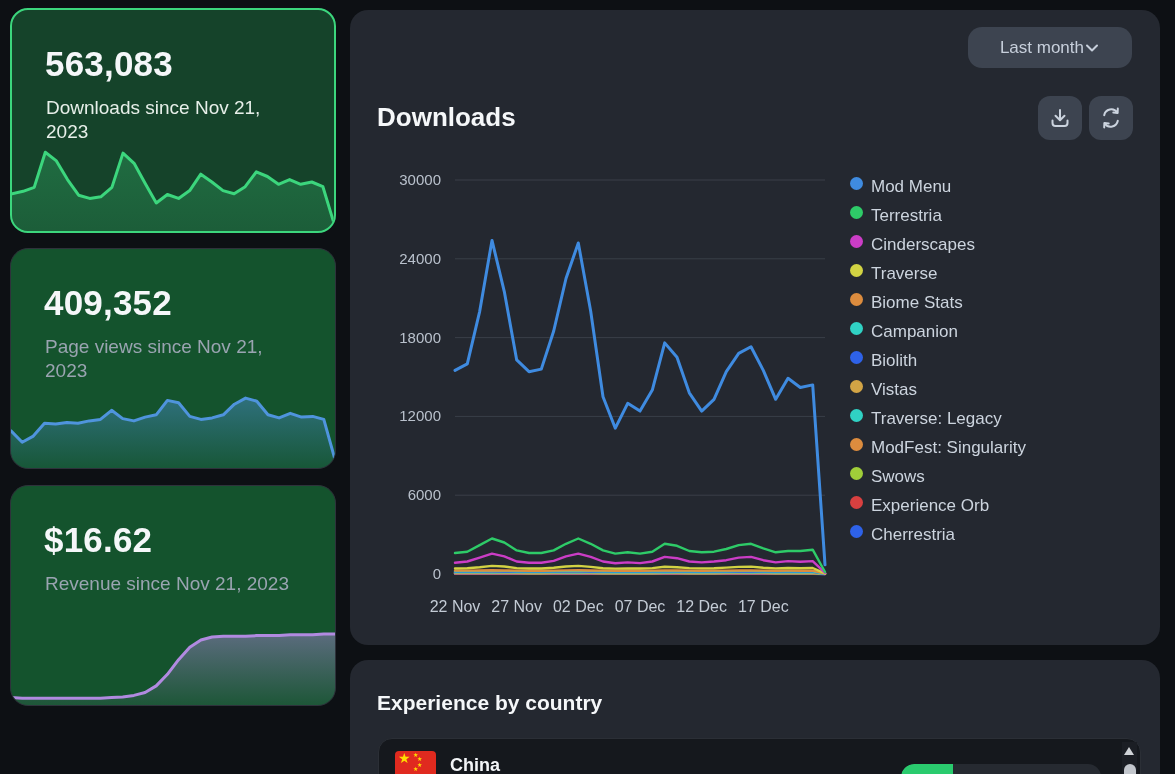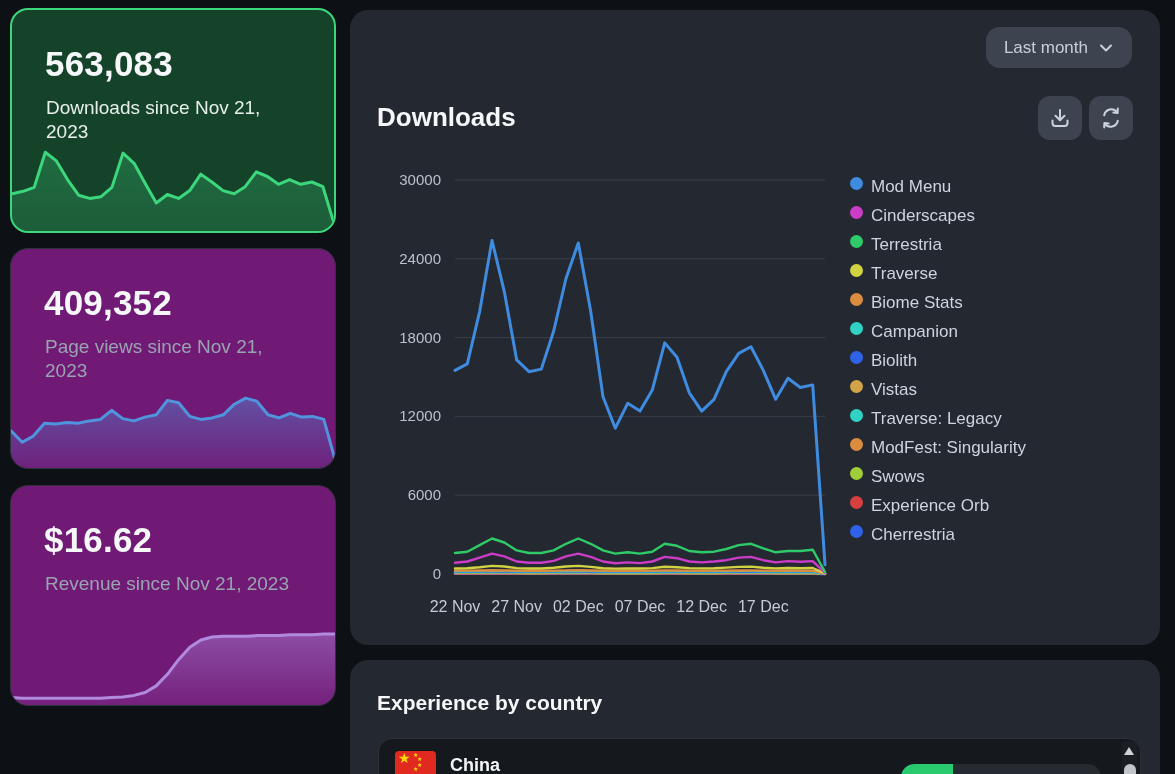--- a/index.html
+++ b/index.html
@@ -2,42 +2,42 @@
 <html><head>
 <meta charset="utf-8">
 <style>
   * { margin:0; padding:0; box-sizing:border-box; }
   html,body { width:1175px; height:774px; overflow:hidden; }
   body { background:#0d1014; font-family:"Liberation Sans", sans-serif; }
   #screen { position:relative; width:1175px; height:645px; }
 
   
   .stat-card { position:absolute; left:10px; width:326px; border-radius:18px;
-    overflow:hidden; background:#701a75; border:1px solid #2e323b; cursor:pointer; }
+    overflow:hidden; background:#14532d; border:1px solid #2e323b; cursor:pointer; }
   .stat-card .num { position:absolute; left:33px; top:34px; font-size:35px; font-weight:700;
     color:#f5f7f9; letter-spacing:0.2px; }
   .stat-card .sub { position:absolute; left:34px; top:86px; width:260px; font-size:19px;
     line-height:24px; color:#9aa4b1; }
   .stat-card svg.spark { position:absolute; left:0; bottom:0; }
   #card-downloads { top:8px; height:225px; background:#15432a; border:2px solid #3cd67d; }
   #card-downloads .sub { color:#e7efe9; }
   #card-pageviews { top:248px; height:221px; }
   #card-revenue  { top:485px; height:221px; }
 
   
   .panel { position:absolute; left:350px; width:810px; background:#242830; border-radius:18px; }
   #panel-downloads { top:10px; height:635px; }
   #panel-country { top:660px; height:130px; }
   .panel-title { position:absolute; left:27px; color:#f5f7f9; font-weight:700; }
   #panel-downloads .panel-title { top:92px; font-size:26px; }
   #panel-country .panel-title { top:31px; font-size:21px; }
 
   .pill { position:absolute; right:28px; top:17px; height:41px; border-radius:14px;
     background:#3d4450; color:#c7cfdb; font-size:17px; display:flex; align-items:center;
-    gap:10px; padding:0 18px; cursor:pointer; }
+    padding:0 32px; cursor:pointer; }
   .icon-btn { position:absolute; top:86px; width:44px; height:44px; border-radius:12px;
     background:#3d4450; display:flex; align-items:center; justify-content:center; cursor:pointer; }
   #btn-export { right:78px; } #btn-refresh { right:27px; }
   .icon-btn svg, .pill svg { display:block; }
 
   
   #chart-svg { position:absolute; left:0; top:0; pointer-events:none; }
   #legend { position:absolute; left:500px; top:167px; list-style:none; }
   #legend li { height:29px; display:flex; align-items:flex-start; gap:8px; cursor:pointer; }
   #legend .dot { width:13px; height:13px; border-radius:50%; flex:0 0 13px; }
@@ -165,26 +165,26 @@
         <polyline points="105.0,552.8 117.3,551.5 129.7,547.6 142.0,543.6 154.3,546.3 166.7,551.5 179.0,552.8 191.3,552.8 203.7,550.9 216.0,546.3 228.3,543.6 240.7,546.9 253.0,551.5 265.3,553.2 277.7,552.4 290.0,553.1 302.3,551.5 314.7,546.9 327.0,548.2 339.3,551.5 351.7,552.4 364.0,551.5 376.3,550.2 388.7,547.6 401.0,546.9 413.3,550.2 425.7,552.4 438.0,551.1 450.3,551.8 462.7,551.1 475.0,562.8" fill="none" stroke="#cb3dc6" stroke-width="2.4" stroke-linejoin="round" stroke-linecap="round"></polyline>
         <polyline points="105.0,543.0 117.3,541.7 129.7,535.1 142.0,528.5 154.3,532.5 166.7,540.4 179.0,543.0 191.3,543.0 203.7,540.4 216.0,533.8 228.3,528.5 240.7,533.8 253.0,540.4 265.3,543.6 277.7,542.3 290.0,543.6 302.3,541.7 314.7,533.8 327.0,535.8 339.3,541.0 351.7,542.3 364.0,541.7 376.3,539.0 388.7,535.1 401.0,533.8 413.3,538.4 425.7,542.3 438.0,541.0 450.3,541.0 462.7,539.7 475.0,562.0" fill="none" stroke="#2ecb68" stroke-width="2.4" stroke-linejoin="round" stroke-linecap="round"></polyline>
         <polyline points="105.0,360.4 117.3,353.9 129.7,301.3 142.0,230.4 154.3,281.6 166.7,349.9 179.0,361.7 191.3,359.1 203.7,321.0 216.0,268.5 228.3,233.0 240.7,301.3 253.0,386.7 265.3,418.2 277.7,393.3 290.0,401.1 302.3,380.1 314.7,332.9 327.0,347.3 339.3,382.8 351.7,401.1 364.0,389.3 376.3,361.7 388.7,343.4 401.0,336.8 413.3,360.4 425.7,389.3 438.0,368.3 450.3,377.5 462.7,374.9 475.0,554.8" fill="none" stroke="#3f8be0" stroke-width="3" stroke-linejoin="round" stroke-linecap="round"></polyline>
       </svg>
     <ul id="legend">
         <li>
           <span class="dot" style="background: rgb(63, 139, 224);"></span>
           <span class="lbl">Mod Menu</span>
         </li>
         <li>
+          <span class="dot" style="background: rgb(46, 203, 104);"></span>
+          <span class="lbl">Terrestria</span>
+        </li>
+        <li>
           <span class="dot" style="background: rgb(203, 61, 198);"></span>
           <span class="lbl">Cinderscapes</span>
-        </li>
-        <li>
-          <span class="dot" style="background: rgb(46, 203, 104);"></span>
-          <span class="lbl">Terrestria</span>
         </li>
         <li>
           <span class="dot" style="background: rgb(210, 211, 67);"></span>
           <span class="lbl">Traverse</span>
         </li>
         <li>
           <span class="dot" style="background: rgb(220, 140, 62);"></span>
           <span class="lbl">Biome Stats</span>
         </li>
         <li>

